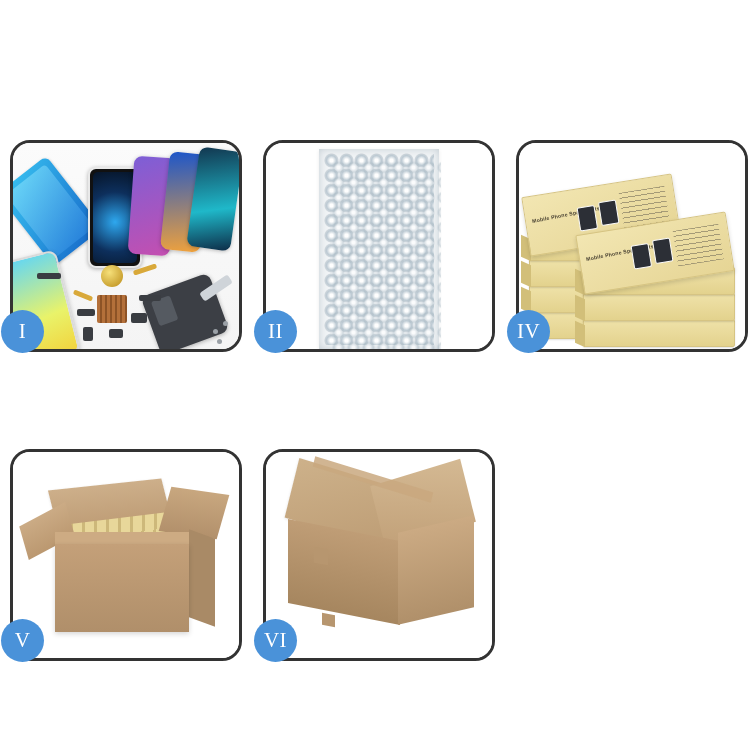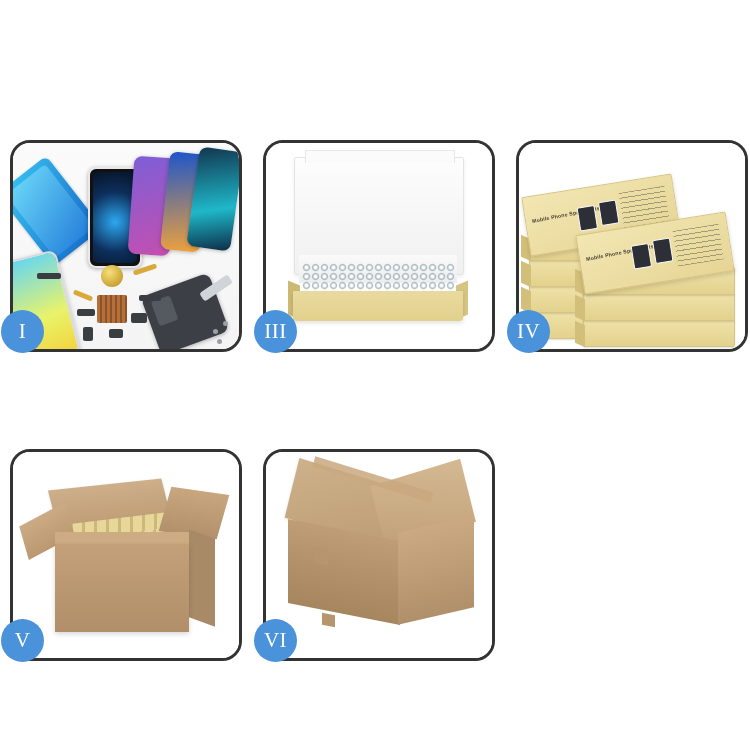--- a/index.html
+++ b/index.html
@@ -202,32 +202,29 @@
       <div class="flex" style="left:120px;top:124px;width:24px;transform:rotate(-18deg);"></div>
       <div class="flex" style="left:60px;top:150px;width:20px;transform:rotate(22deg);"></div>
       <div class="tool"></div>
       <div class="screw" style="left:200px;top:186px;"></div>
       <div class="screw" style="left:210px;top:178px;"></div>
       <div class="screw" style="left:204px;top:196px;"></div>
     </div>
     <div class="badge">I</div>
   </div>
 
-
-  <div class="card">
-    <div class="card-inner p3">
-      <div class="b3-lid"></div>
-      <div class="b3-liner"></div>
-      <div class="b3-bub"></div>
-      <div class="b3-left"></div>
-      <div class="b3-right"></div>
-      <div class="b3-front"></div>
-    </div>
-    <div class="badge">III</div>
-  </div>
+  <div class="card">
+    <div class="card-inner p2">
+      <div class="wrapsheet"></div>
+      <div class="bubbles"></div>
+      <div class="bubbles2"></div>
+    </div>
+    <div class="badge">II</div>
+  </div>
+
 
   <div class="card">
     <div class="card-inner p4">
       <div class="stack">
         <div class="sbox" style="left:8px;top:150px;">
             <span class="side"></span>
           </div>
         <div class="sbox" style="left:8px;top:124px;">
             <span class="side"></span>
           </div>

